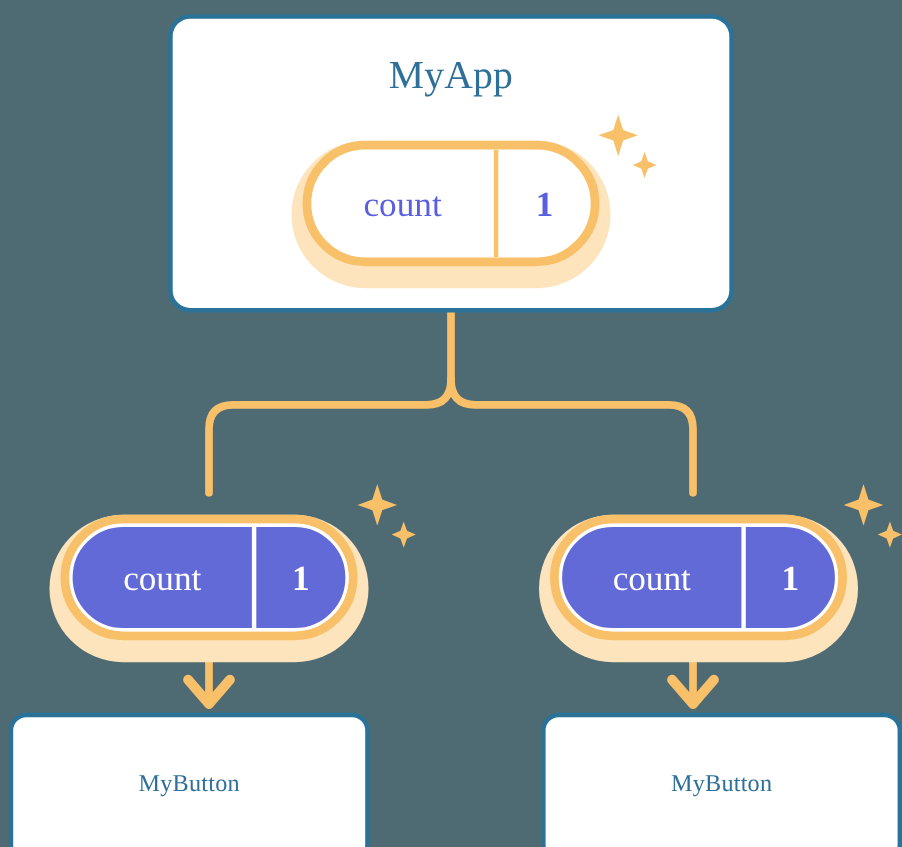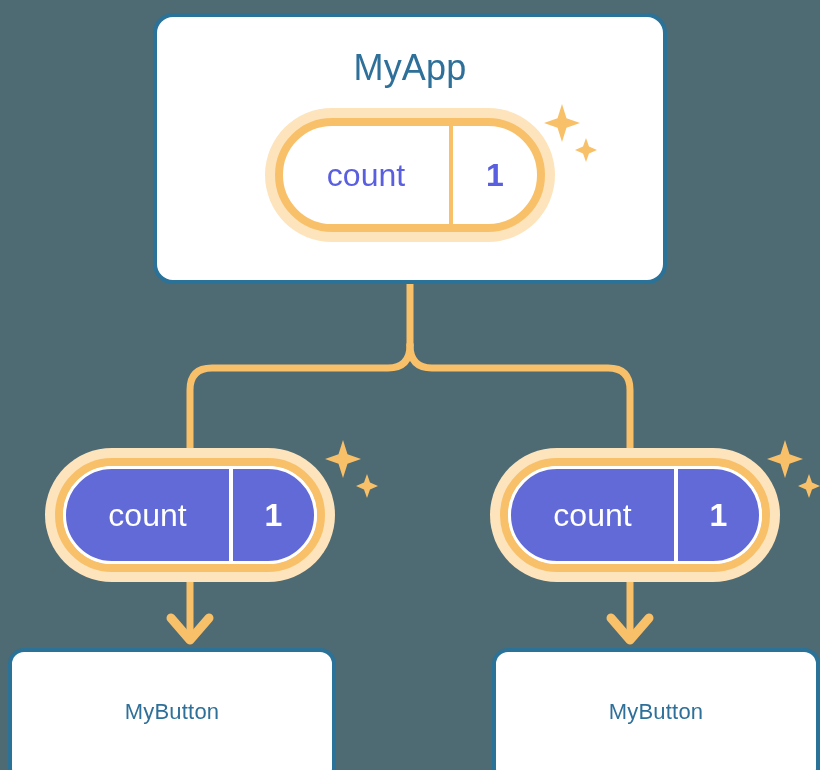--- a/index.html
+++ b/index.html
@@ -13,20 +13,21 @@
   body {
     background: #4e6a72;
     font-family: "Liberation Sans", sans-serif;
     position: relative;
   }
 
   #stage {
     position: relative;
     width: 650px;
     height: 770px;
+    font-family: Liberation Serif, serif;
   }
 
   
   #connectors {
     position: absolute;
     left: 0;
     top: 0;
     width: 820px;
     height: 770px;
     pointer-events: none;
@@ -70,22 +71,23 @@
 
   #card-button-left  { left: 8px;   top: 648px; }
   #card-button-right { left: 492px; top: 648px; }
 
   .card-button .card-title { font-size: 22px; }
 
   
   .pill-wrap {
     position: absolute;
     display: flex;
-    align-items: center;
+    align-items: flex-start;
     justify-content: center;
+    margin-top: 20px;
   }
 
   
   .pill-halo {
     position: absolute;
     left: 0;
     top: 0;
     width: 100%;
     height: 100%;
     background: #fde4bc;

